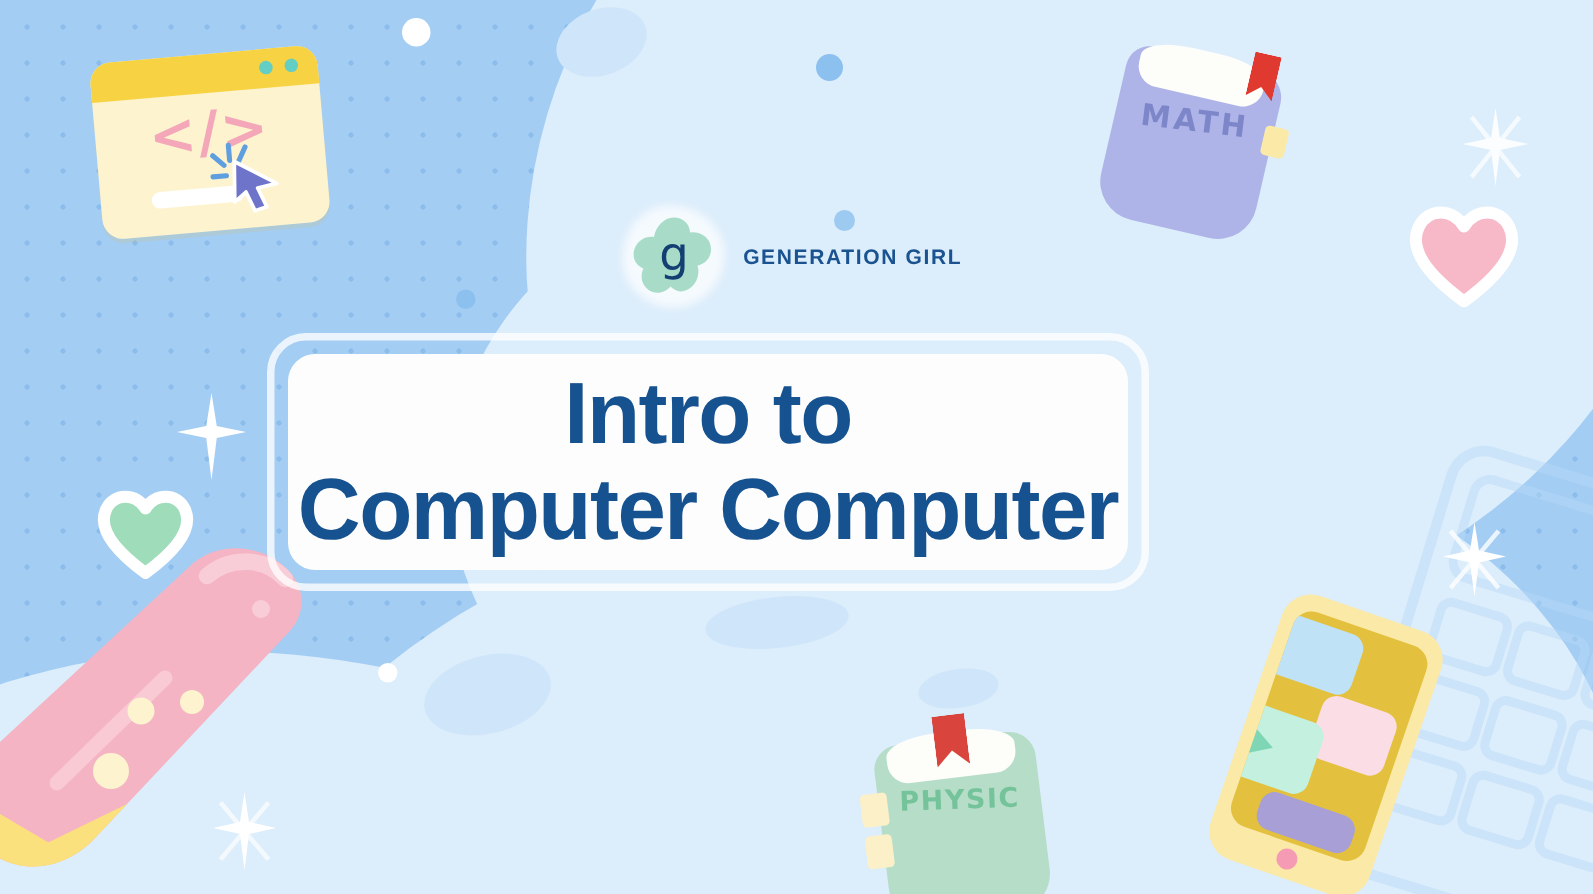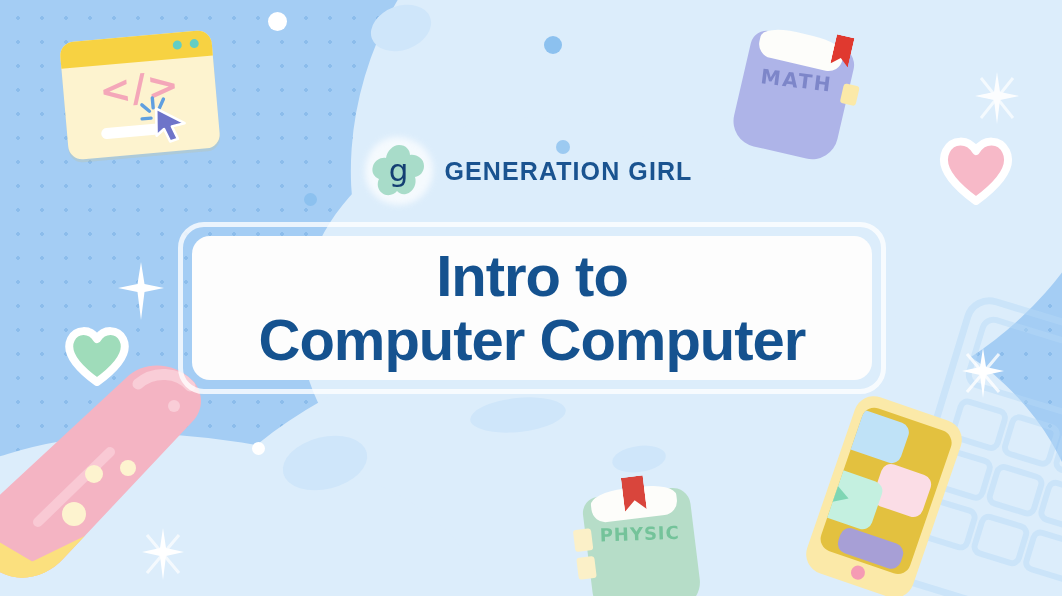--- a/index.html
+++ b/index.html
@@ -176,30 +176,30 @@
   .logo-mark svg{position:absolute;inset:0;}
   .logo-mark .gletter{
     position:absolute;inset:0;
     display:flex;align-items:center;justify-content:center;
     font-family:"DejaVu Sans", sans-serif;
     font-size:31px;font-weight:400;color:#143f73;
     padding-bottom:2px;
   }
   .brand-text{
     font-family:"Liberation Sans", sans-serif;
-    font-weight:700;font-size:25px;
+    font-weight:700;font-size:14px;
     letter-spacing:1.1px;
     color:#1a5390;
     white-space:nowrap;
   }
 
   
   .card-frame{
     position:absolute;left:178px;top:222px;
-    width:708px;height:172px;
+    width:588px;height:172px;
     border:5px solid rgba(255,255,255,.78);
     border-radius:26px;
     box-sizing:border-box;
     padding:9px;
   }
   .card{
     width:100%;height:100%;
     background:#fdfdfd;
     border-radius:18px;
     display:flex;flex-direction:column;

